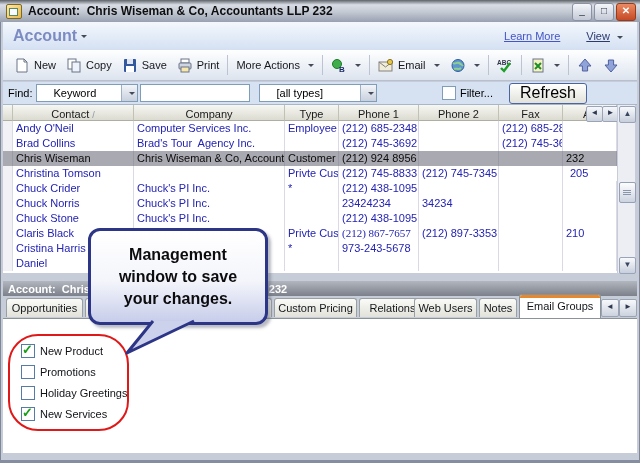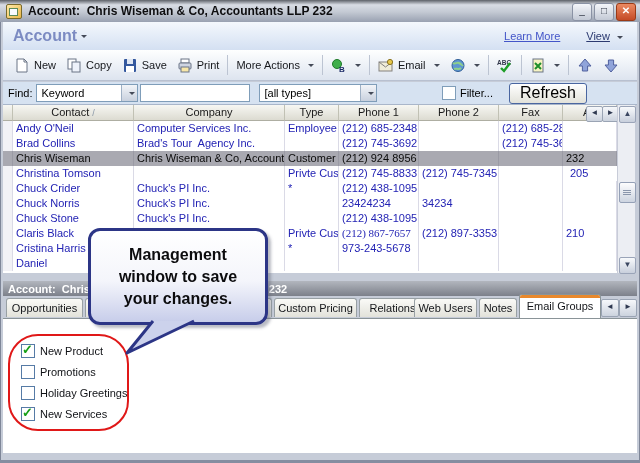--- a/index.html
+++ b/index.html
@@ -33,33 +33,33 @@
   .toolbar{left:3px;top:50px;width:634px;height:31px;
     background:linear-gradient(#feffff,#dde4ef);border-bottom:1px solid #b8c0d0;
     display:flex;align-items:center;padding-left:6px;box-sizing:border-box;font-size:11px;color:#16181c;}
   .tbtn{display:flex;align-items:center;gap:4px;padding:3px 5px;border-radius:2px;white-space:nowrap;}
   .tsep{width:1px;height:20px;background:#bcc4d2;margin:0 3px;}
   .ticon{width:16px;height:15px;display:inline-block;}
   
   .findbar{left:3px;top:82px;width:634px;height:23px;background:#d6e2f1;border-bottom:1px solid #a9b6ca;
     display:flex;align-items:center;font-size:11px;box-sizing:border-box;padding-left:5px;}
   .combo{height:18px;background:#fff;border:1px solid #7f9db9;display:flex;align-items:center;box-sizing:border-box;}
-  .combo .cval{flex:1;padding-left:4px;white-space:nowrap;overflow:hidden;}
+  .combo .cval{flex:1;padding-left:16px;white-space:nowrap;overflow:hidden;}
   .combo .cbtn{width:15px;height:100%;background:linear-gradient(#f2f4f8,#c9d1de);border-left:1px solid #9fb0c4;
     display:flex;align-items:center;justify-content:center;}
   .textbox{height:18px;background:#fff;border:1px solid #7f9db9;box-sizing:border-box;font-size:11px;padding:0 3px;
     font-family:"Liberation Sans",sans-serif;}
   .cb{width:12px;height:12px;background:#fff;border:1px solid #7f9db9;display:inline-block;box-sizing:content-box;}
   .xpbtn{height:19px;padding:0 10px;font-size:16px;border:1px solid #4a66a0;border-radius:3px;
     background:linear-gradient(#ffffff,#e2e2da);display:flex;align-items:center;}
   
   .tablewrap{left:3px;top:105px;width:631px;height:168px;background:#fff;}
   .hcell{position:absolute;top:0;height:16px;box-sizing:border-box;
     background:linear-gradient(#f7f7f3,#dcdbd1);border-right:1px solid #c1c1b4;border-bottom:1px solid #aeae a2;
-    border-bottom:1px solid #aeaea2;font-size:11px;color:#1a1a1a;text-align:center;line-height:14px;overflow:hidden;white-space:nowrap;}
+    border-bottom:1px solid #aeaea2;font-size:11px;color:#1a1a1a;text-align:center;line-height:19px;overflow:hidden;white-space:nowrap;}
   .sortmark{color:#8a98a8;font-size:9px;margin-left:3px;}
   .trow{position:absolute;left:0;width:614px;height:15px;}
   .trow.sel{background:#a9a9b1;}
   .tcell{position:absolute;top:0;height:15px;line-height:15px;font-size:11px;color:#2323b4;
     box-sizing:border-box;border-right:1px solid #dadae6;padding-left:3px;overflow:hidden;white-space:pre;}
   .trow.sel .tcell{color:#0a0a0a;border-right-color:#9a9aa4;}
   .markerbody{background:#f2f2f6;}
   .trow.sel .markerbody{background:#a9a9b1;}
   .colbtn{position:absolute;top:1px;width:15px;height:14px;border:1px solid #9aa4b4;border-radius:2px;
     background:linear-gradient(#f6f8fb,#ccd3de);font-size:8px;line-height:12px;text-align:center;color:#2e3850;}

